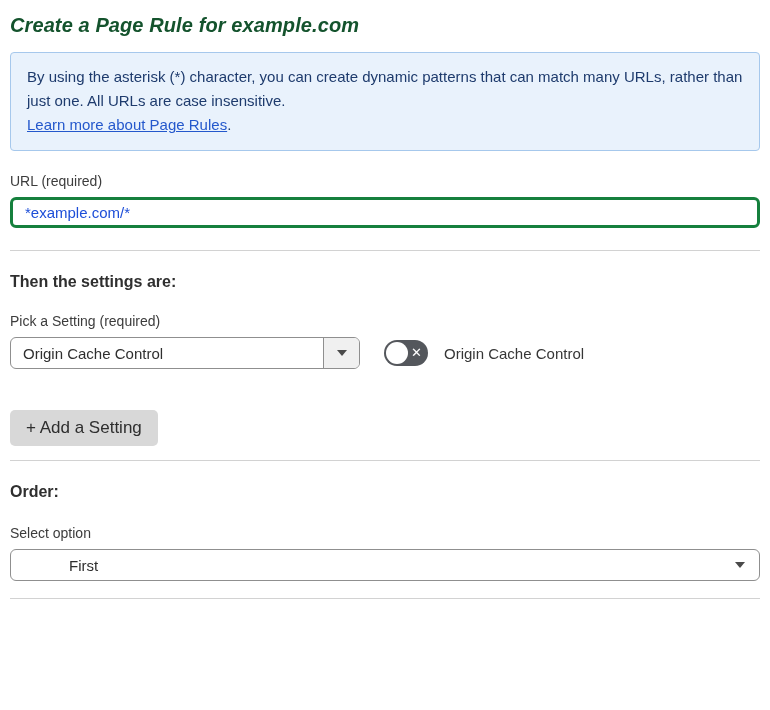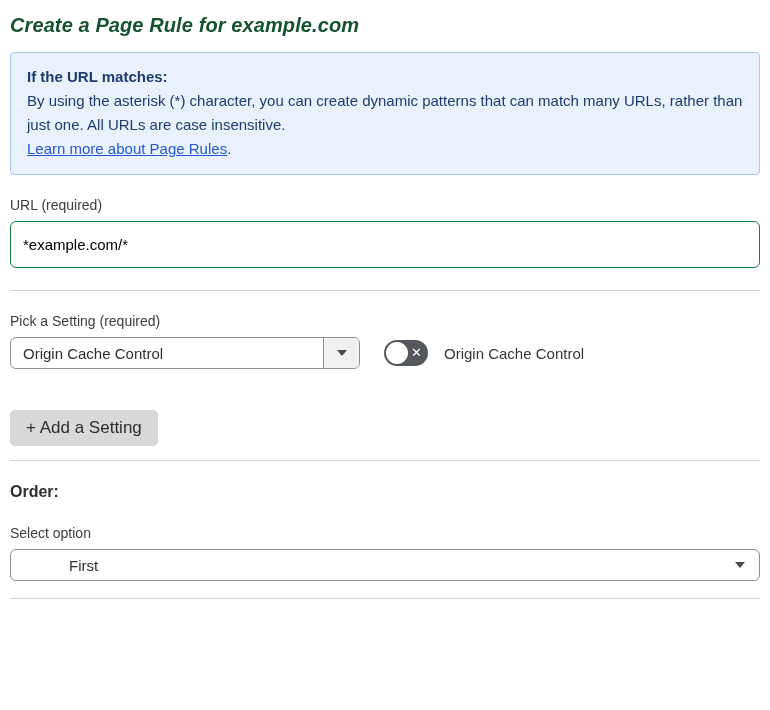--- a/index.html
+++ b/index.html
@@ -40,26 +40,26 @@
 
   .field-label {
     font-size: 14px;
     color: #3c3c3c;
     margin-top: 22px;
     margin-bottom: 8px;
   }
 
   input.text-input {
     width: 750px;
-    height: 47px;
-    border: 1px solid #15803d;
+    height: 31px;
+    border: 3px solid #15803d;
     border-radius: 6px;
     padding: 0 12px;
     font-size: 15px;
-    color: #000000;
+    color: #1d4ed8;
     font-family: "Liberation Sans", "DejaVu Sans", sans-serif;
     background: #ffffff;
     outline: none;
   }
 
   .helper-text {
     font-size: 14px;
     color: #434347;
     margin-top: 7px;
   }
@@ -181,30 +181,30 @@
   }
 </style>
 </head>
 <body>
 
 <div class="page">
 
   <h1 class="page-title">Create a Page Rule for example.com</h1>
 
   <div class="notice">
-    <div class="notice-heading">If the URL matches:</div>
     <div class="notice-body">By using the asterisk (*) character, you can create dynamic patterns that can match many URLs, rather than just one. All URLs are case insensitive.</div>
     <div><a class="notice-link">Learn more about Page Rules</a><span class="link-suffix">.</span></div>
   </div>
 
   <div class="field-label">URL (required)</div>
   <input class="text-input" type="text" value="*example.com/*" style="">
 
   <hr class="divider">
 
+  <h2 class="section-heading">Then the settings are:</h2>
 
   <div class="field-label" style="">Pick a Setting (required)</div>
 
   <div class="setting-row">
     <div class="fake-select setting-select">
       <div class="select-value">Origin Cache Control</div>
       <div class="select-arrow-btn">
         <span class="caret-down"></span>
       </div>
     </div>

